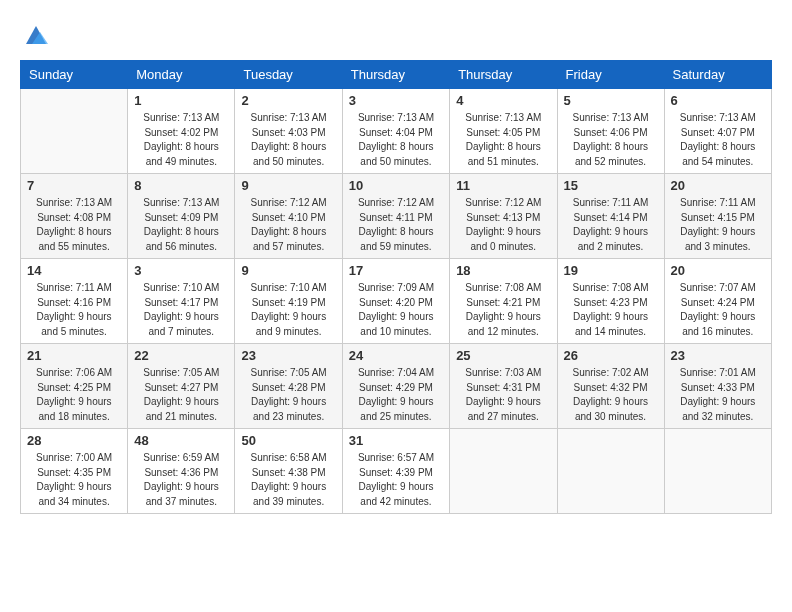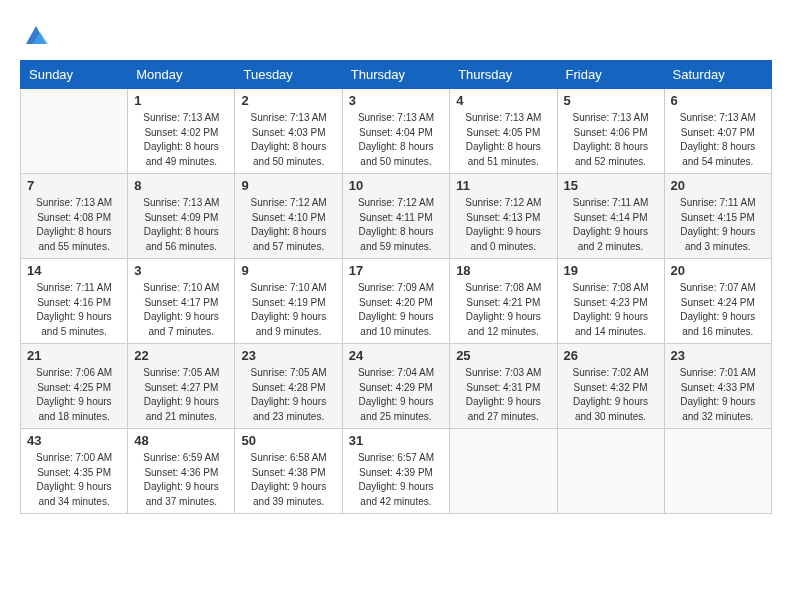--- a/index.html
+++ b/index.html
@@ -240,21 +240,21 @@
           <span class="day-number">26</span>
           <div class="day-info">Sunrise: 7:02 AM<br>Sunset: 4:32 PM<br>Daylight: 9 hours<br>and 30 minutes.</div>
         </td>
         <td>
           <span class="day-number">23</span>
           <div class="day-info">Sunrise: 7:01 AM<br>Sunset: 4:33 PM<br>Daylight: 9 hours<br>and 32 minutes.</div>
         </td>
       </tr>
       <tr>
         <td>
-          <span class="day-number">43</span>
+          <span class="day-number">28</span>
           <div class="day-info">Sunrise: 7:00 AM<br>Sunset: 4:35 PM<br>Daylight: 9 hours<br>and 34 minutes.</div>
         </td>
         <td>
           <span class="day-number">48</span>
           <div class="day-info">Sunrise: 6:59 AM<br>Sunset: 4:36 PM<br>Daylight: 9 hours<br>and 37 minutes.</div>
         </td>
         <td>
           <span class="day-number">50</span>
           <div class="day-info">Sunrise: 6:58 AM<br>Sunset: 4:38 PM<br>Daylight: 9 hours<br>and 39 minutes.</div>
         </td>

